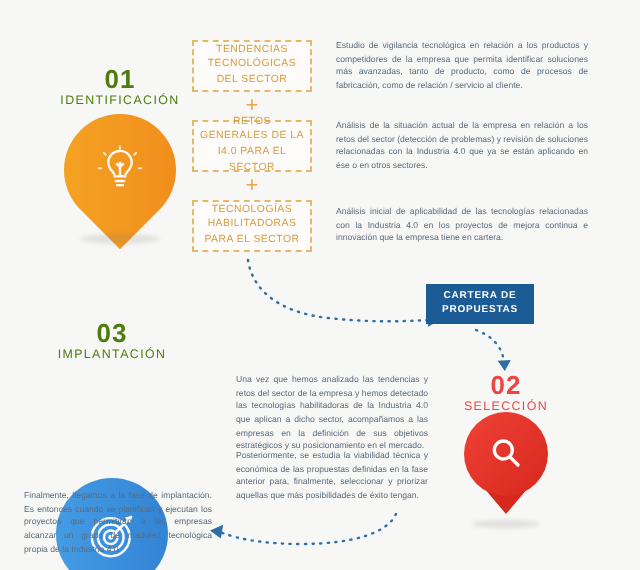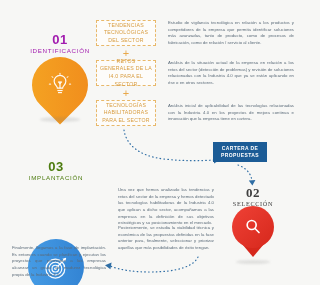--- a/index.html
+++ b/index.html
@@ -31,23 +31,23 @@
     text-align: center;
     letter-spacing: 0.5px;
   }
   .step-label {
     font-size: 6.2px;
     line-height: 1;
     text-align: center;
     letter-spacing: 0.7px;
     margin-top: 2px;
   }
-  .orange-txt { color: #a21caf; }
+  .orange-txt { color: #4d7c0f; }
   .blue-txt   { color: #4d7c0f; }
-  .red-txt    { color: #404040; font-family: Liberation Serif, serif; }
+  .red-txt    { color: #ef4444; }
 
   
   .pin {
     position: relative;
     width: 56px;
     height: 56px;
   }
   .pin-body {
     position: absolute;
     left: 0; top: 0;

